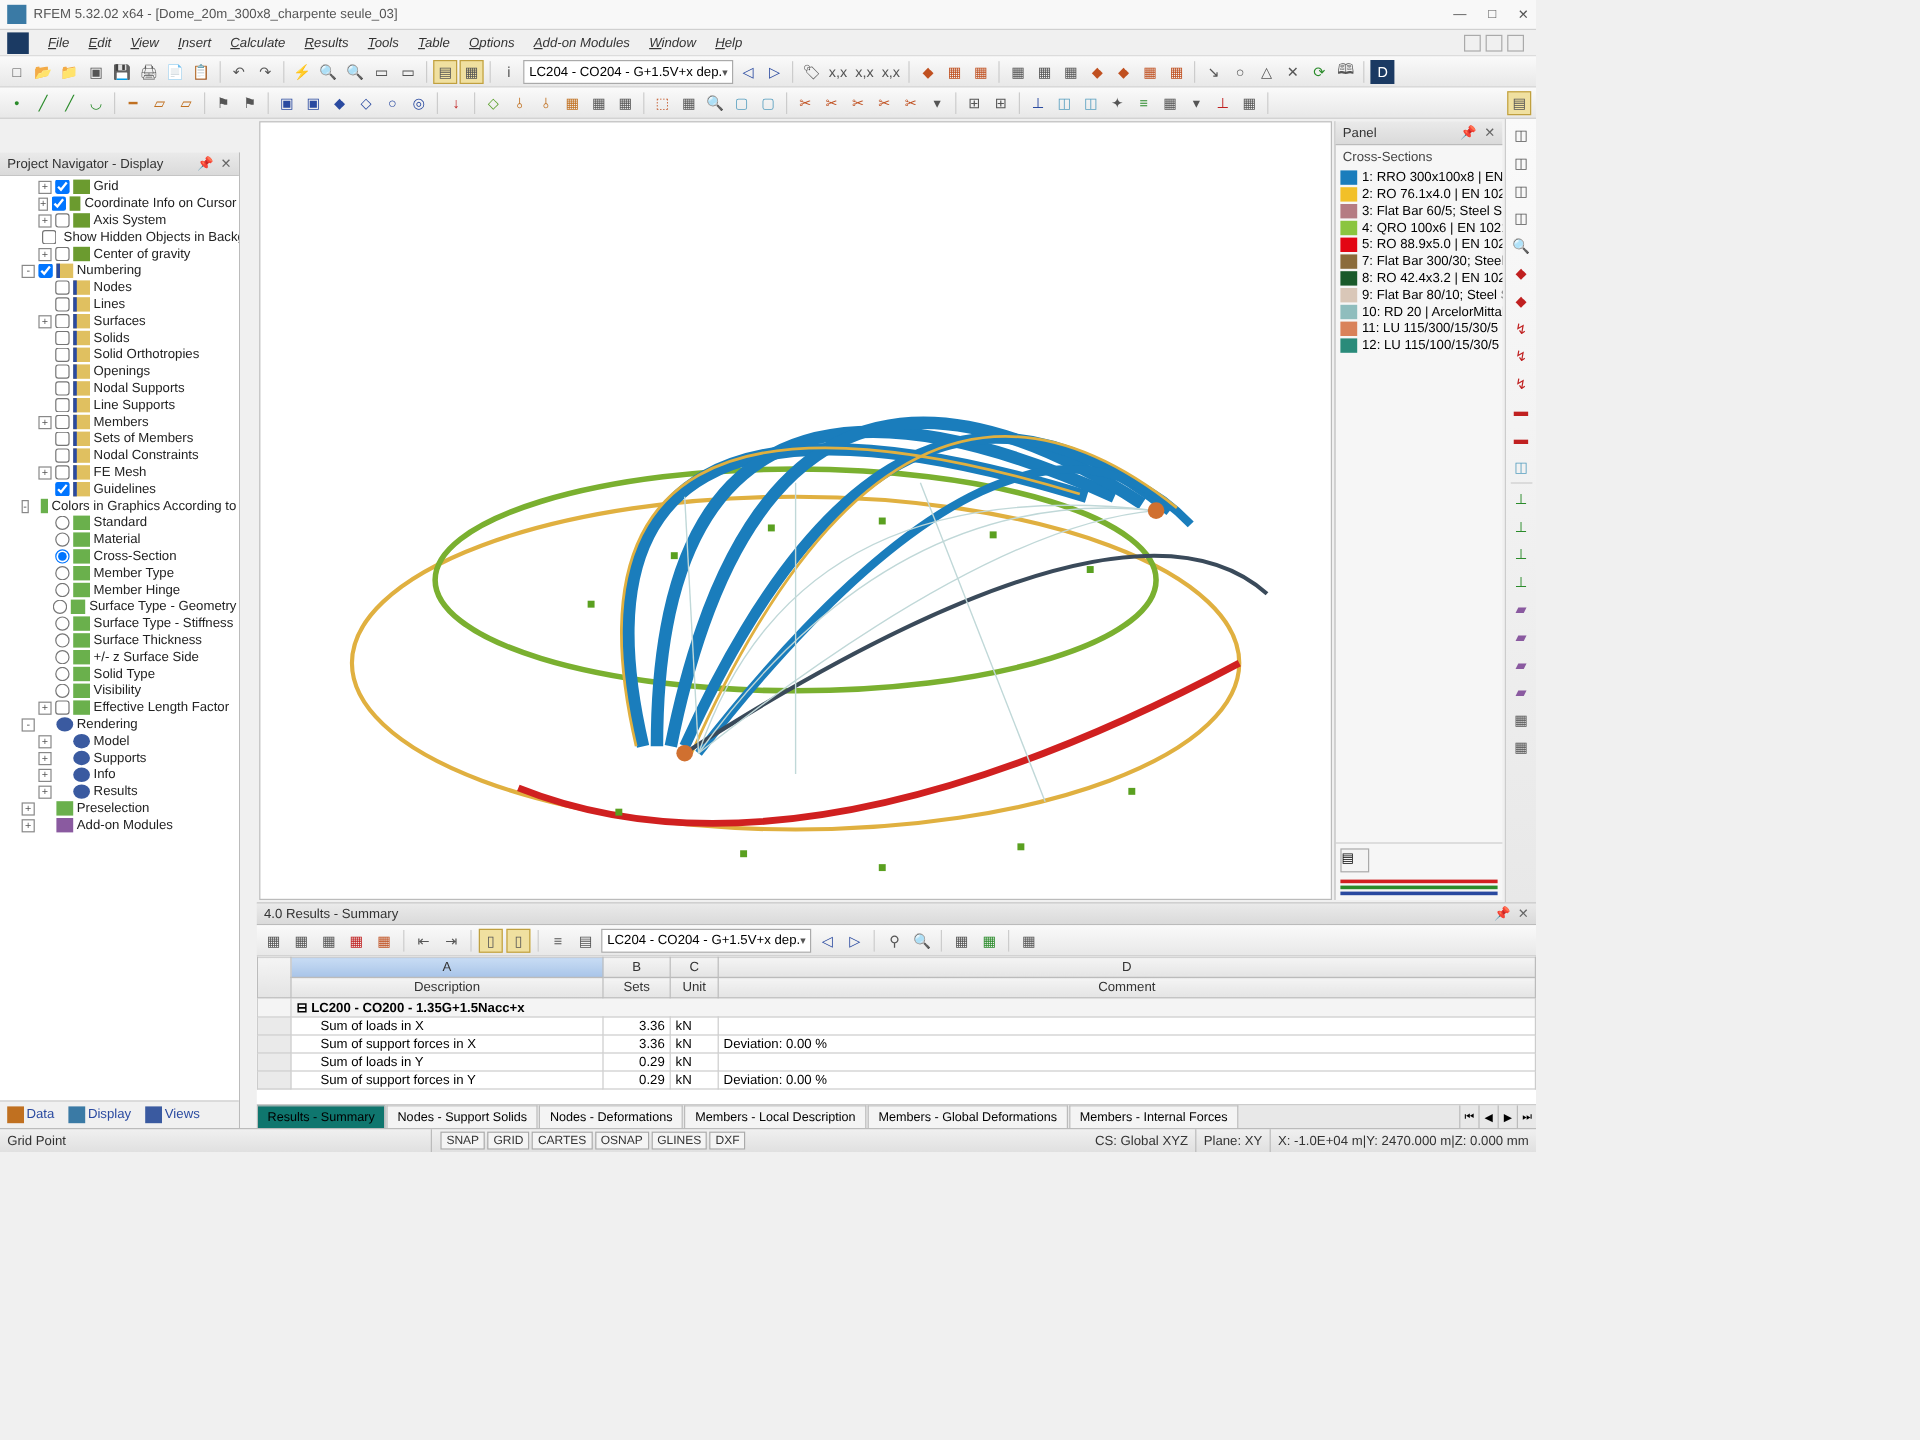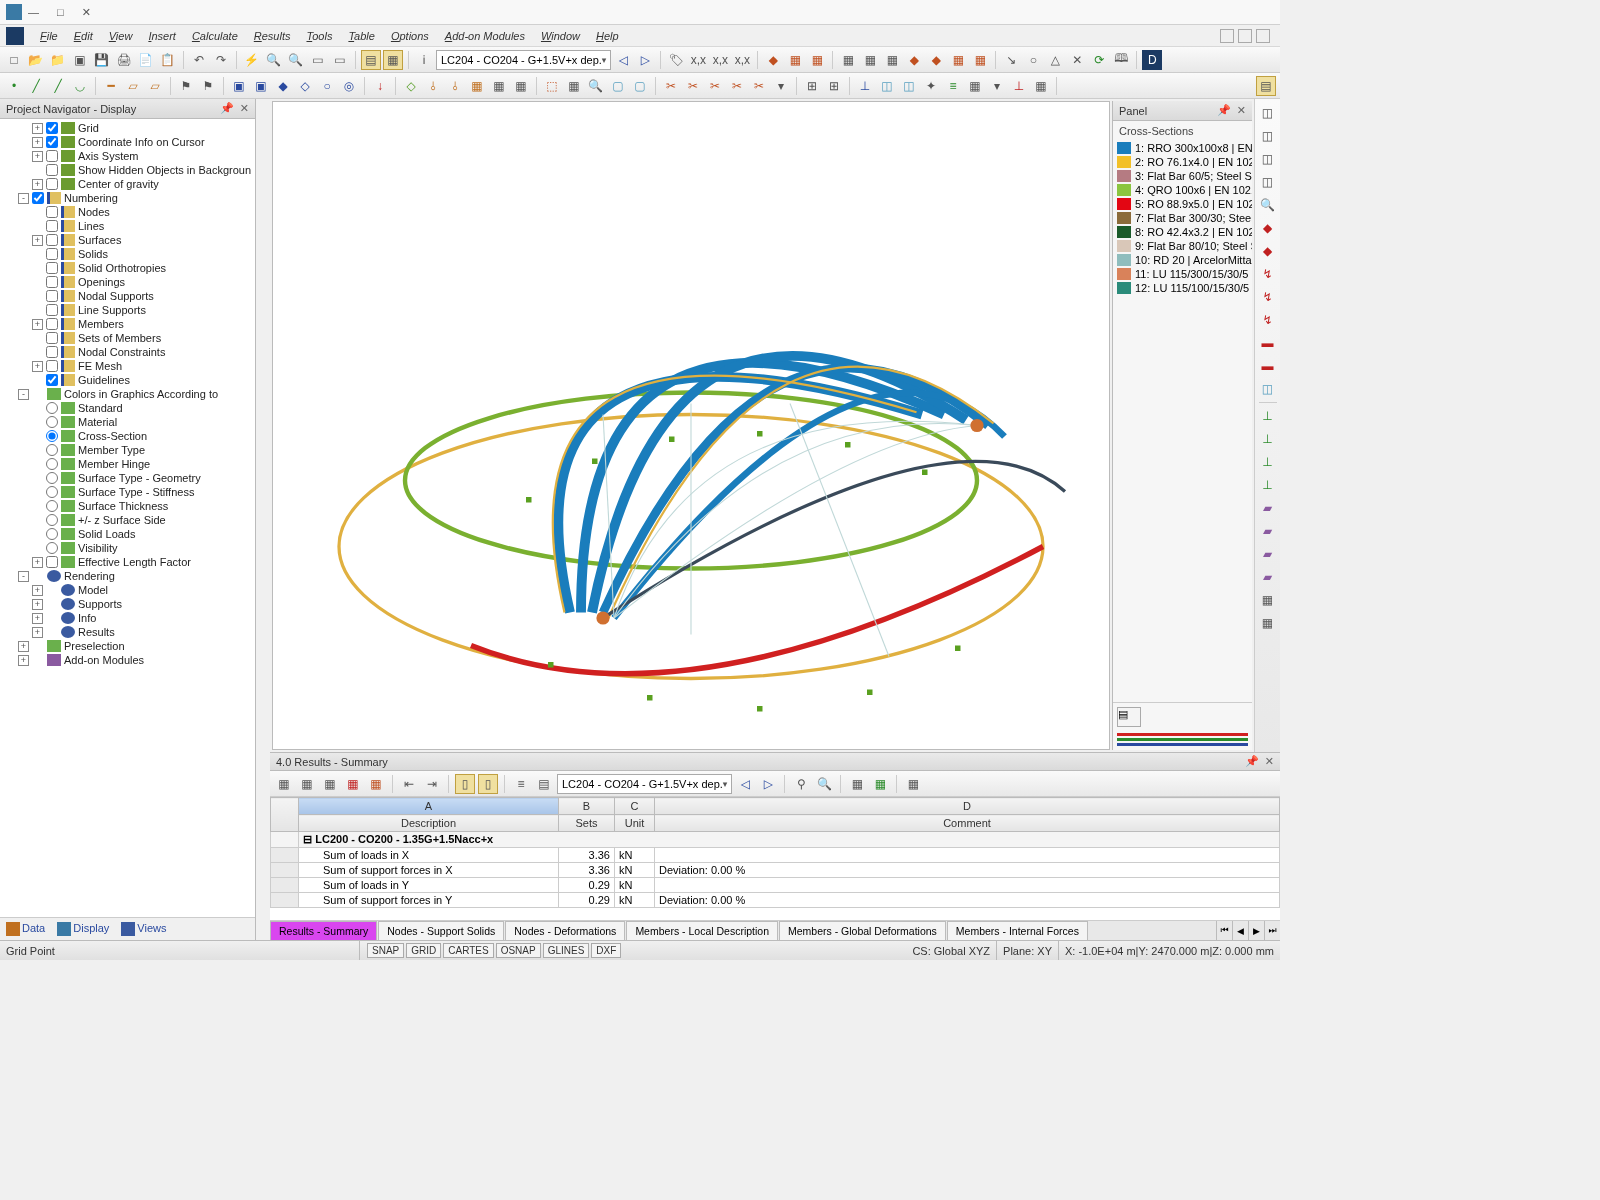--- a/index.html
+++ b/index.html
@@ -24,21 +24,21 @@
 .toolbar { height: 26px; background: linear-gradient(#fafafa,#e8e8e8); border-bottom: 1px solid #ccc; display: flex; align-items: center; padding: 0 4px; gap: 2px; overflow:hidden;}
 .tbtn { width: 20px; height: 20px; border: 1px solid transparent; display:flex; align-items:center; justify-content:center; font-size:12px; color:#555; }
 .tsep { width:1px; height:18px; background:#ccc; margin:0 3px; }
 .tcombo { height:20px; border:1px solid #aaa; background:white; font-size:11px; padding:1px 4px; min-width:170px; display:flex; align-items:center; justify-content:space-between; }
 .tcombo .arrow { font-size:9px; color:#555; }
 
 
 .mainrow { flex:1; display:flex; min-height:0; }
 
 
-.navigator { width: 256px; background:#f6f6f6; border-right:1px solid #bbb; display:flex; flex-direction:column; }
+.navigator { width: 200px; background:#f6f6f6; border-right:1px solid #bbb; display:flex; flex-direction:column;margin-top:28px; }
 .panelhdr { background: linear-gradient(#eaeaea,#dadada); border-bottom:1px solid #bbb; padding:3px 6px; display:flex; align-items:center; font-weight:normal; color:#333; }
 .panelhdr .phbtns { margin-left:auto; display:flex; gap:6px; color:#666; font-size:10px;}
 .tree { flex:1; overflow:auto; background:white; padding:2px 0; }
 .tnode { display:flex; align-items:center; padding:1px 2px 1px 4px; gap:3px; white-space:nowrap; color:#222;}
 .tnode .exp { width:11px; height:11px; border:1px solid #888; font-size:9px; line-height:9px; text-align:center; color:#555; background:white; }
 .tnode .exp.blank { border:none; }
 .tnode input[type=checkbox] { width:12px; height:12px; }
 .tnode input[type=radio] { width:12px; height:12px; }
 .tnode .nic { width:14px; height:12px; display:inline-block; }
 .nic.green { background:#6b9b2f; }
@@ -81,35 +81,36 @@
 table.rtable { border-collapse:collapse; width:100%; font-size:11px; }
 .rtable th { background:linear-gradient(#f4f4f4,#e4e4e4); border:1px solid #bbb; padding:2px 4px; font-weight:normal; color:#333; }
 .rtable th.colhdr { background:linear-gradient(#c8dcf4,#a8c4e8); }
 .rtable td { border:1px solid #ccc; padding:1px 4px; background:white; }
 .rtable td.rownum { background:#eaeaea; width:28px; }
 .rtable tr.grouphdr td { background:#f4f4f4; font-weight:bold; }
 .rtable td.val { text-align:right; }
 
 .tabstrip { height:20px; background:#e8e8e8; border-top:1px solid #ccc; display:flex; align-items:stretch; overflow:hidden; }
 .tab { padding:2px 8px; border:1px solid #bbb; border-bottom:none; background:#f4f4f4; margin-right:1px; font-size:10.5px; white-space:nowrap; display:flex; align-items:center;}
-.tab.active { background:#d946ef; font-weight:normal; }
+.tab.active { background:#0f766e; font-weight:normal; }
 .tabstrip .navarrows { margin-left:auto; display:flex; }
 .tabstrip .navarrows span { width:16px; display:flex; align-items:center; justify-content:center; border-left:1px solid #bbb; font-size:9px;}
 
 
 .statusbar { height:20px; background:linear-gradient(#f0f0f0,#e0e0e0); border-top:1px solid #bbb; display:flex; align-items:center; font-size:10.5px; color:#333; }
 .statusbar .cell { padding:0 6px; border-right:1px solid #bbb; height:100%; display:flex; align-items:center; }
 .statusbar .snap { background:#f4f4f4; border:1px solid #aaa; padding:1px 4px; margin:0 1px; font-size:10px;}
 
 </style>
 </head>
 <body>
 
 <div class="titlebar">
   <span class="appicon"></span>
+  <span class="title">RFEM 5.32.02 x64 - [Dome_20m_300x8_charpente seule_03]</span>
   <div class="winbtns">
     <span>—</span>
     <span>□</span>
     <span>✕</span>
   </div>
 </div>
 
 <div class="menubar">
   <span class="appicon2"></span>
   <div id="menuitems" style="display:flex;">
@@ -431,21 +432,21 @@
         <div class="tnode indent2">
           <span class="exp blank"></span>
           <input type="radio" style="">
           <span class="nic layers"></span>
           <span>+/- z Surface Side</span>
         </div>
         <div class="tnode indent2">
           <span class="exp blank"></span>
           <input type="radio" style="">
           <span class="nic layers"></span>
-          <span>Solid Loads</span>
+          <span>Solid Type</span>
         </div>
         <div class="tnode indent2">
           <span class="exp blank"></span>
           <input type="radio" style="">
           <span class="nic layers"></span>
           <span>Visibility</span>
         </div>
         <div class="tnode indent2">
           <span class="exp">+</span>
           <input type="checkbox" style="">

